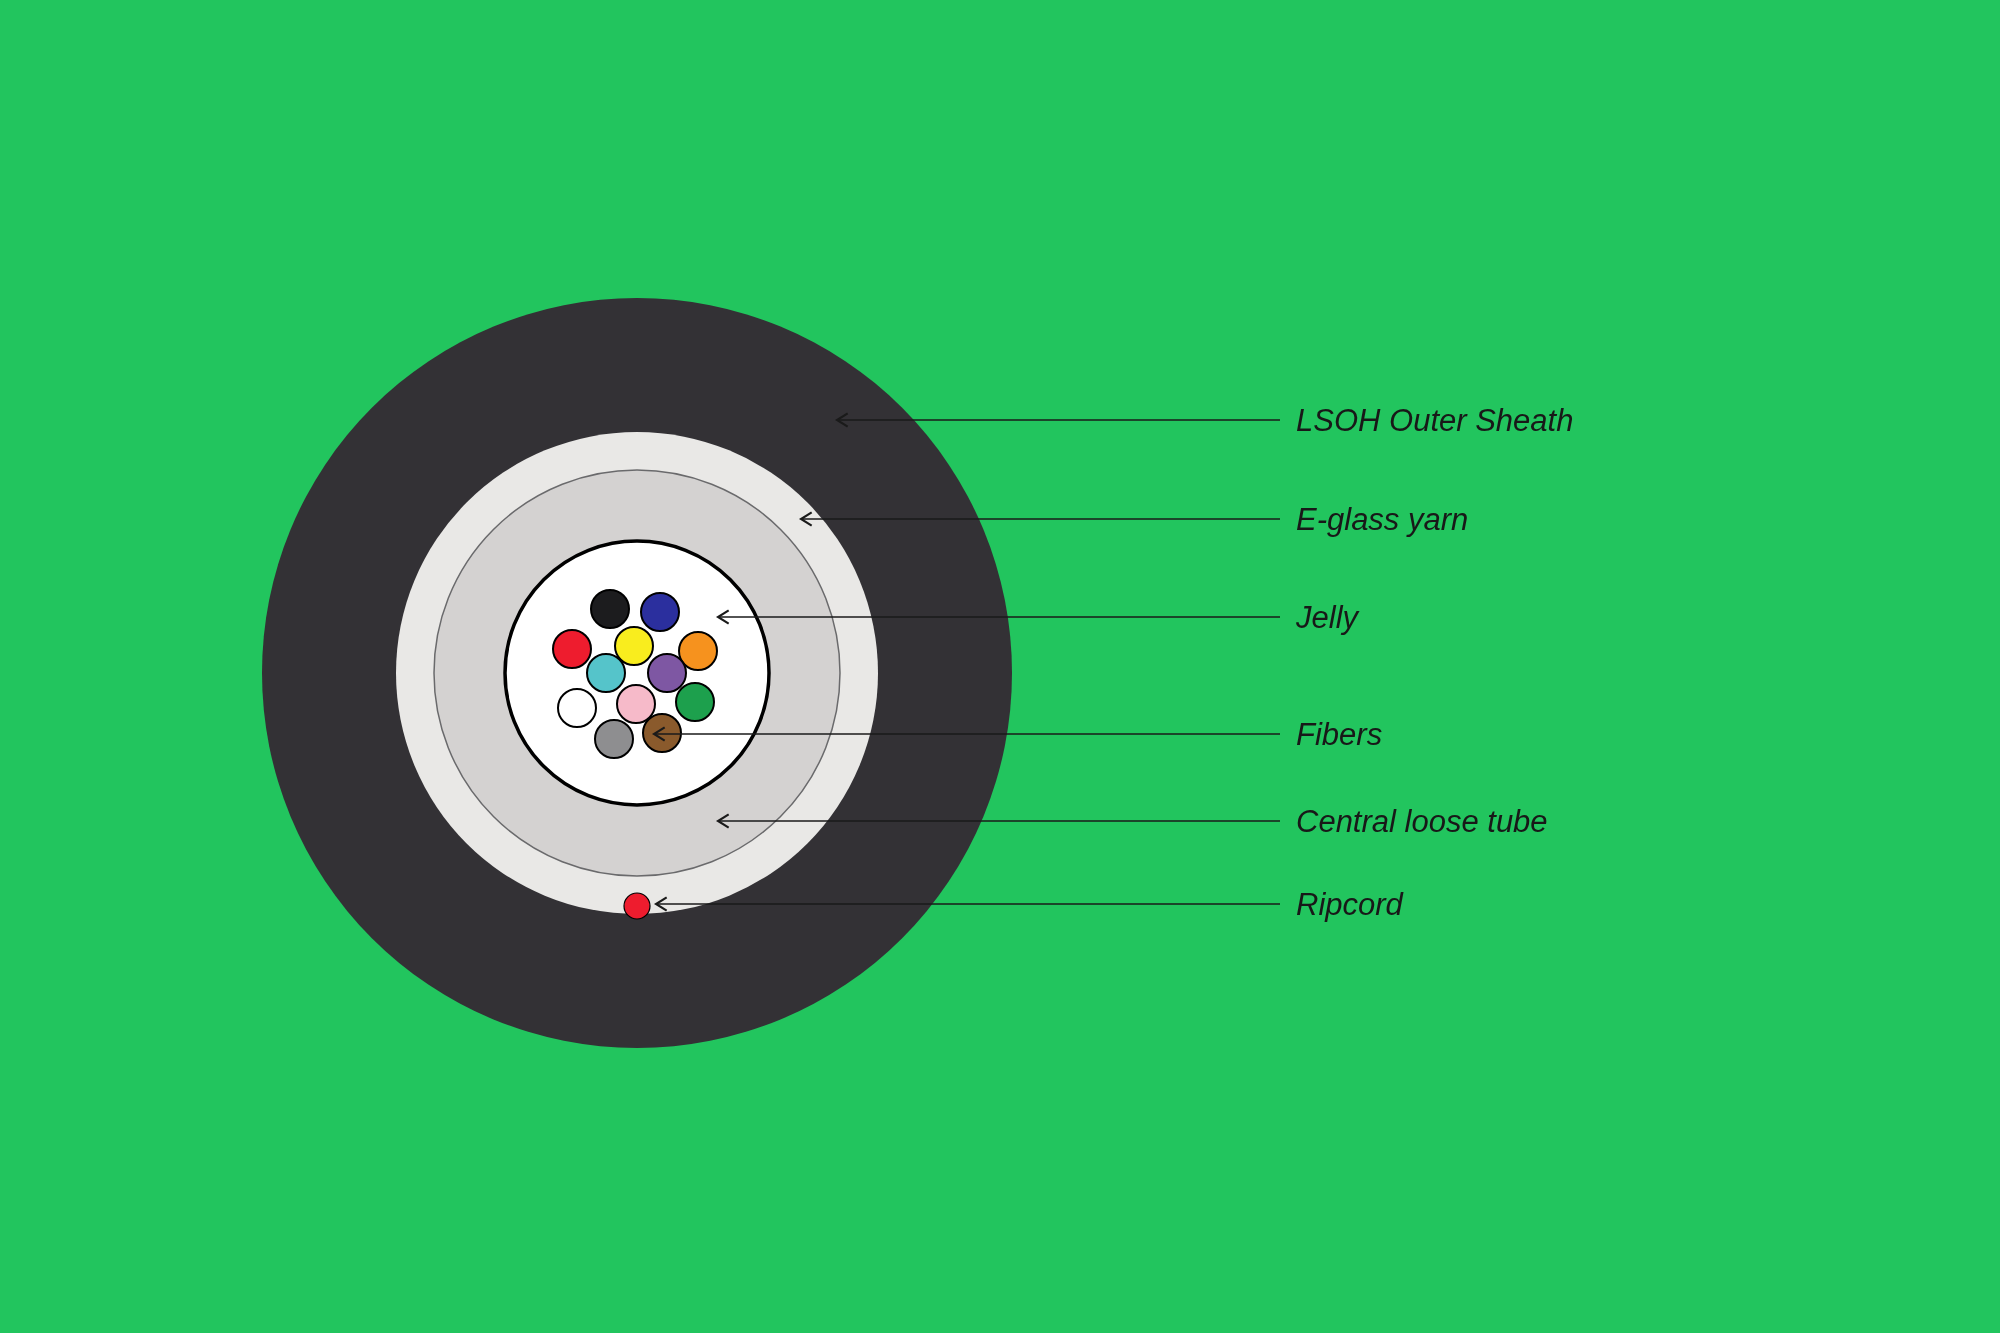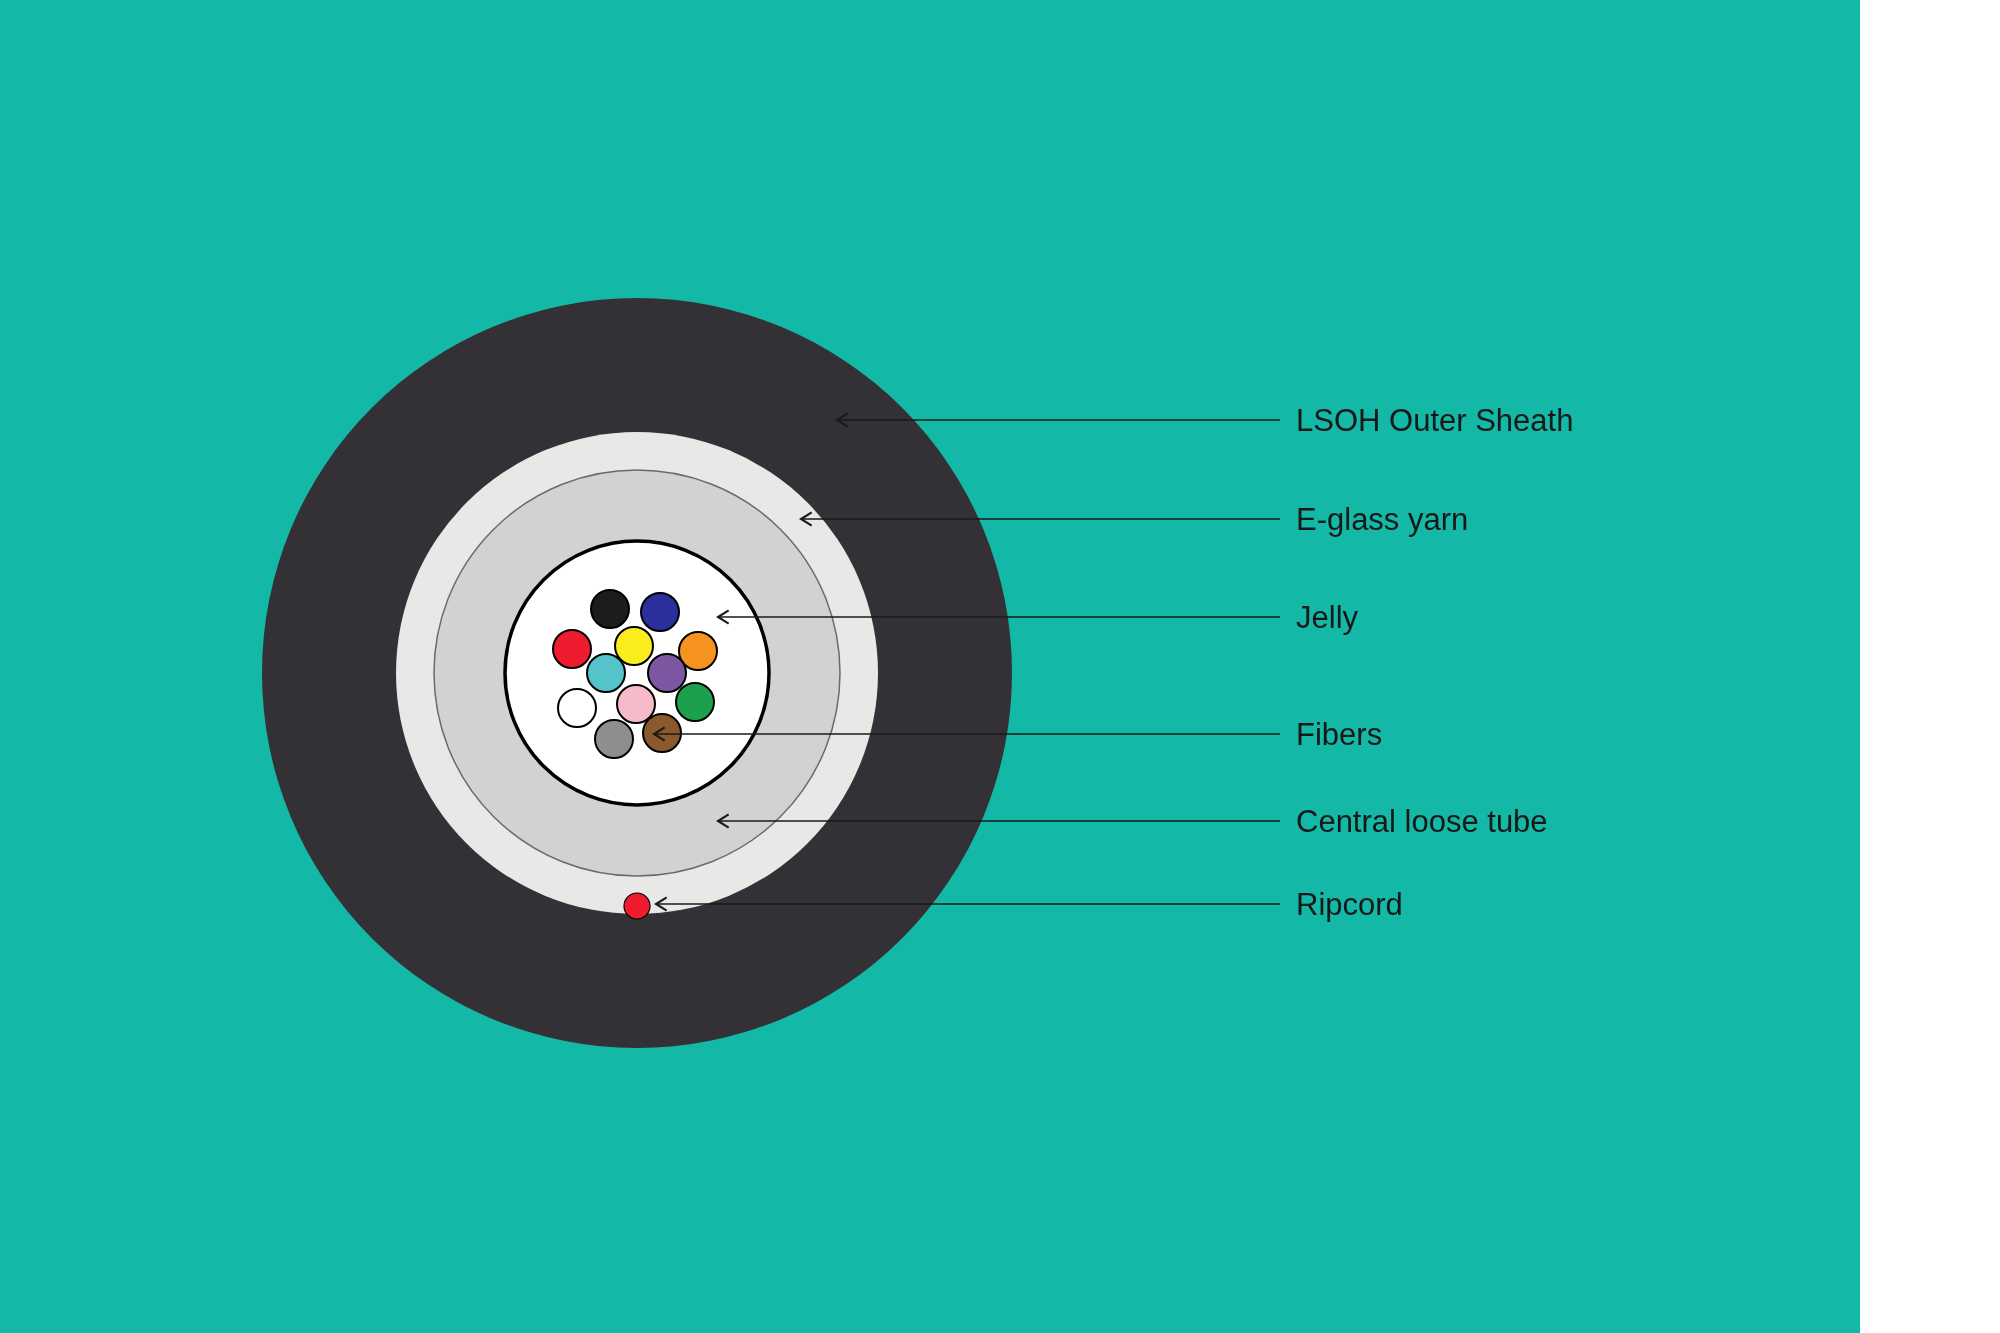--- a/index.html
+++ b/index.html
@@ -2,24 +2,25 @@
 <html><head>
 <meta charset="utf-8">
 <style>
   html, body {
     margin: 0;
     padding: 0;
     background: #ffffff;
   }
   .stage {
     position: relative;
-    width: 1860px;
+    width: 2000px;
     height: 1333px;
-    background: #14b8a6;
+    background: #22c55e;
     overflow: hidden;
+    font-style: italic;
   }
   svg {
     display: block;
   }
   .callout-text {
     font-family: "Liberation Sans", "DejaVu Sans", sans-serif;
     font-size: 31px;
     fill: #181818;
   }
   .callout-line {

